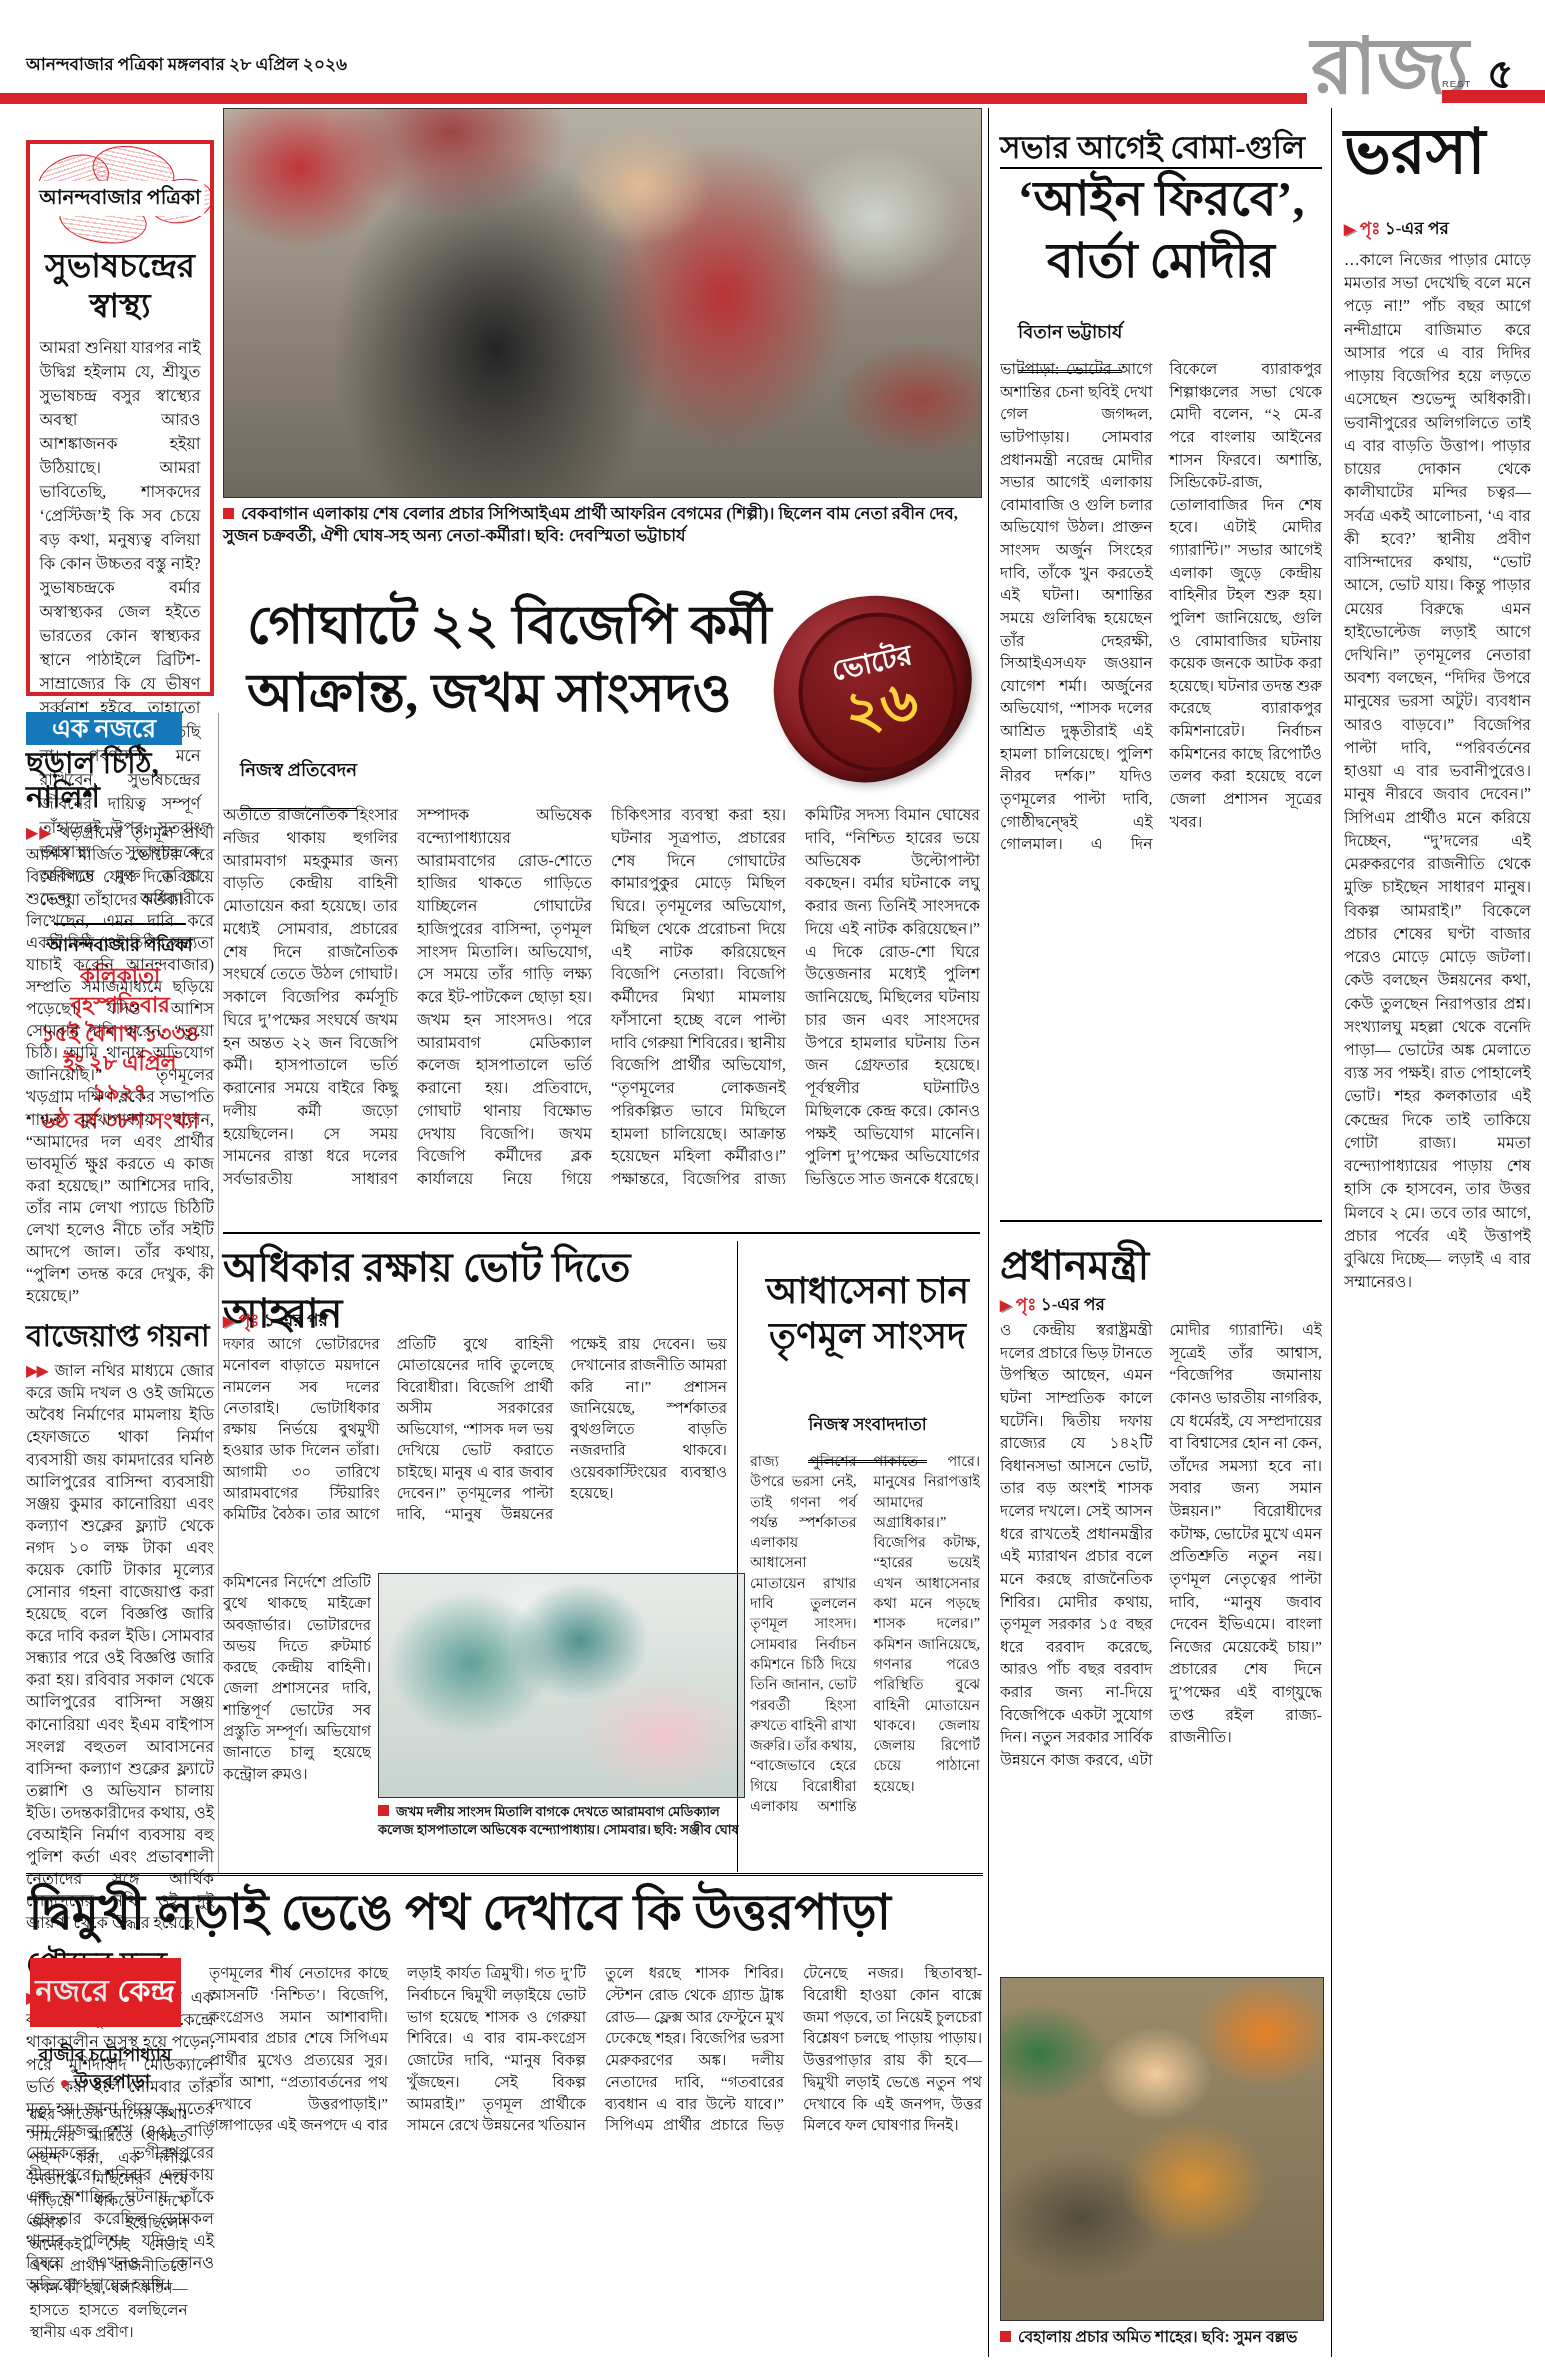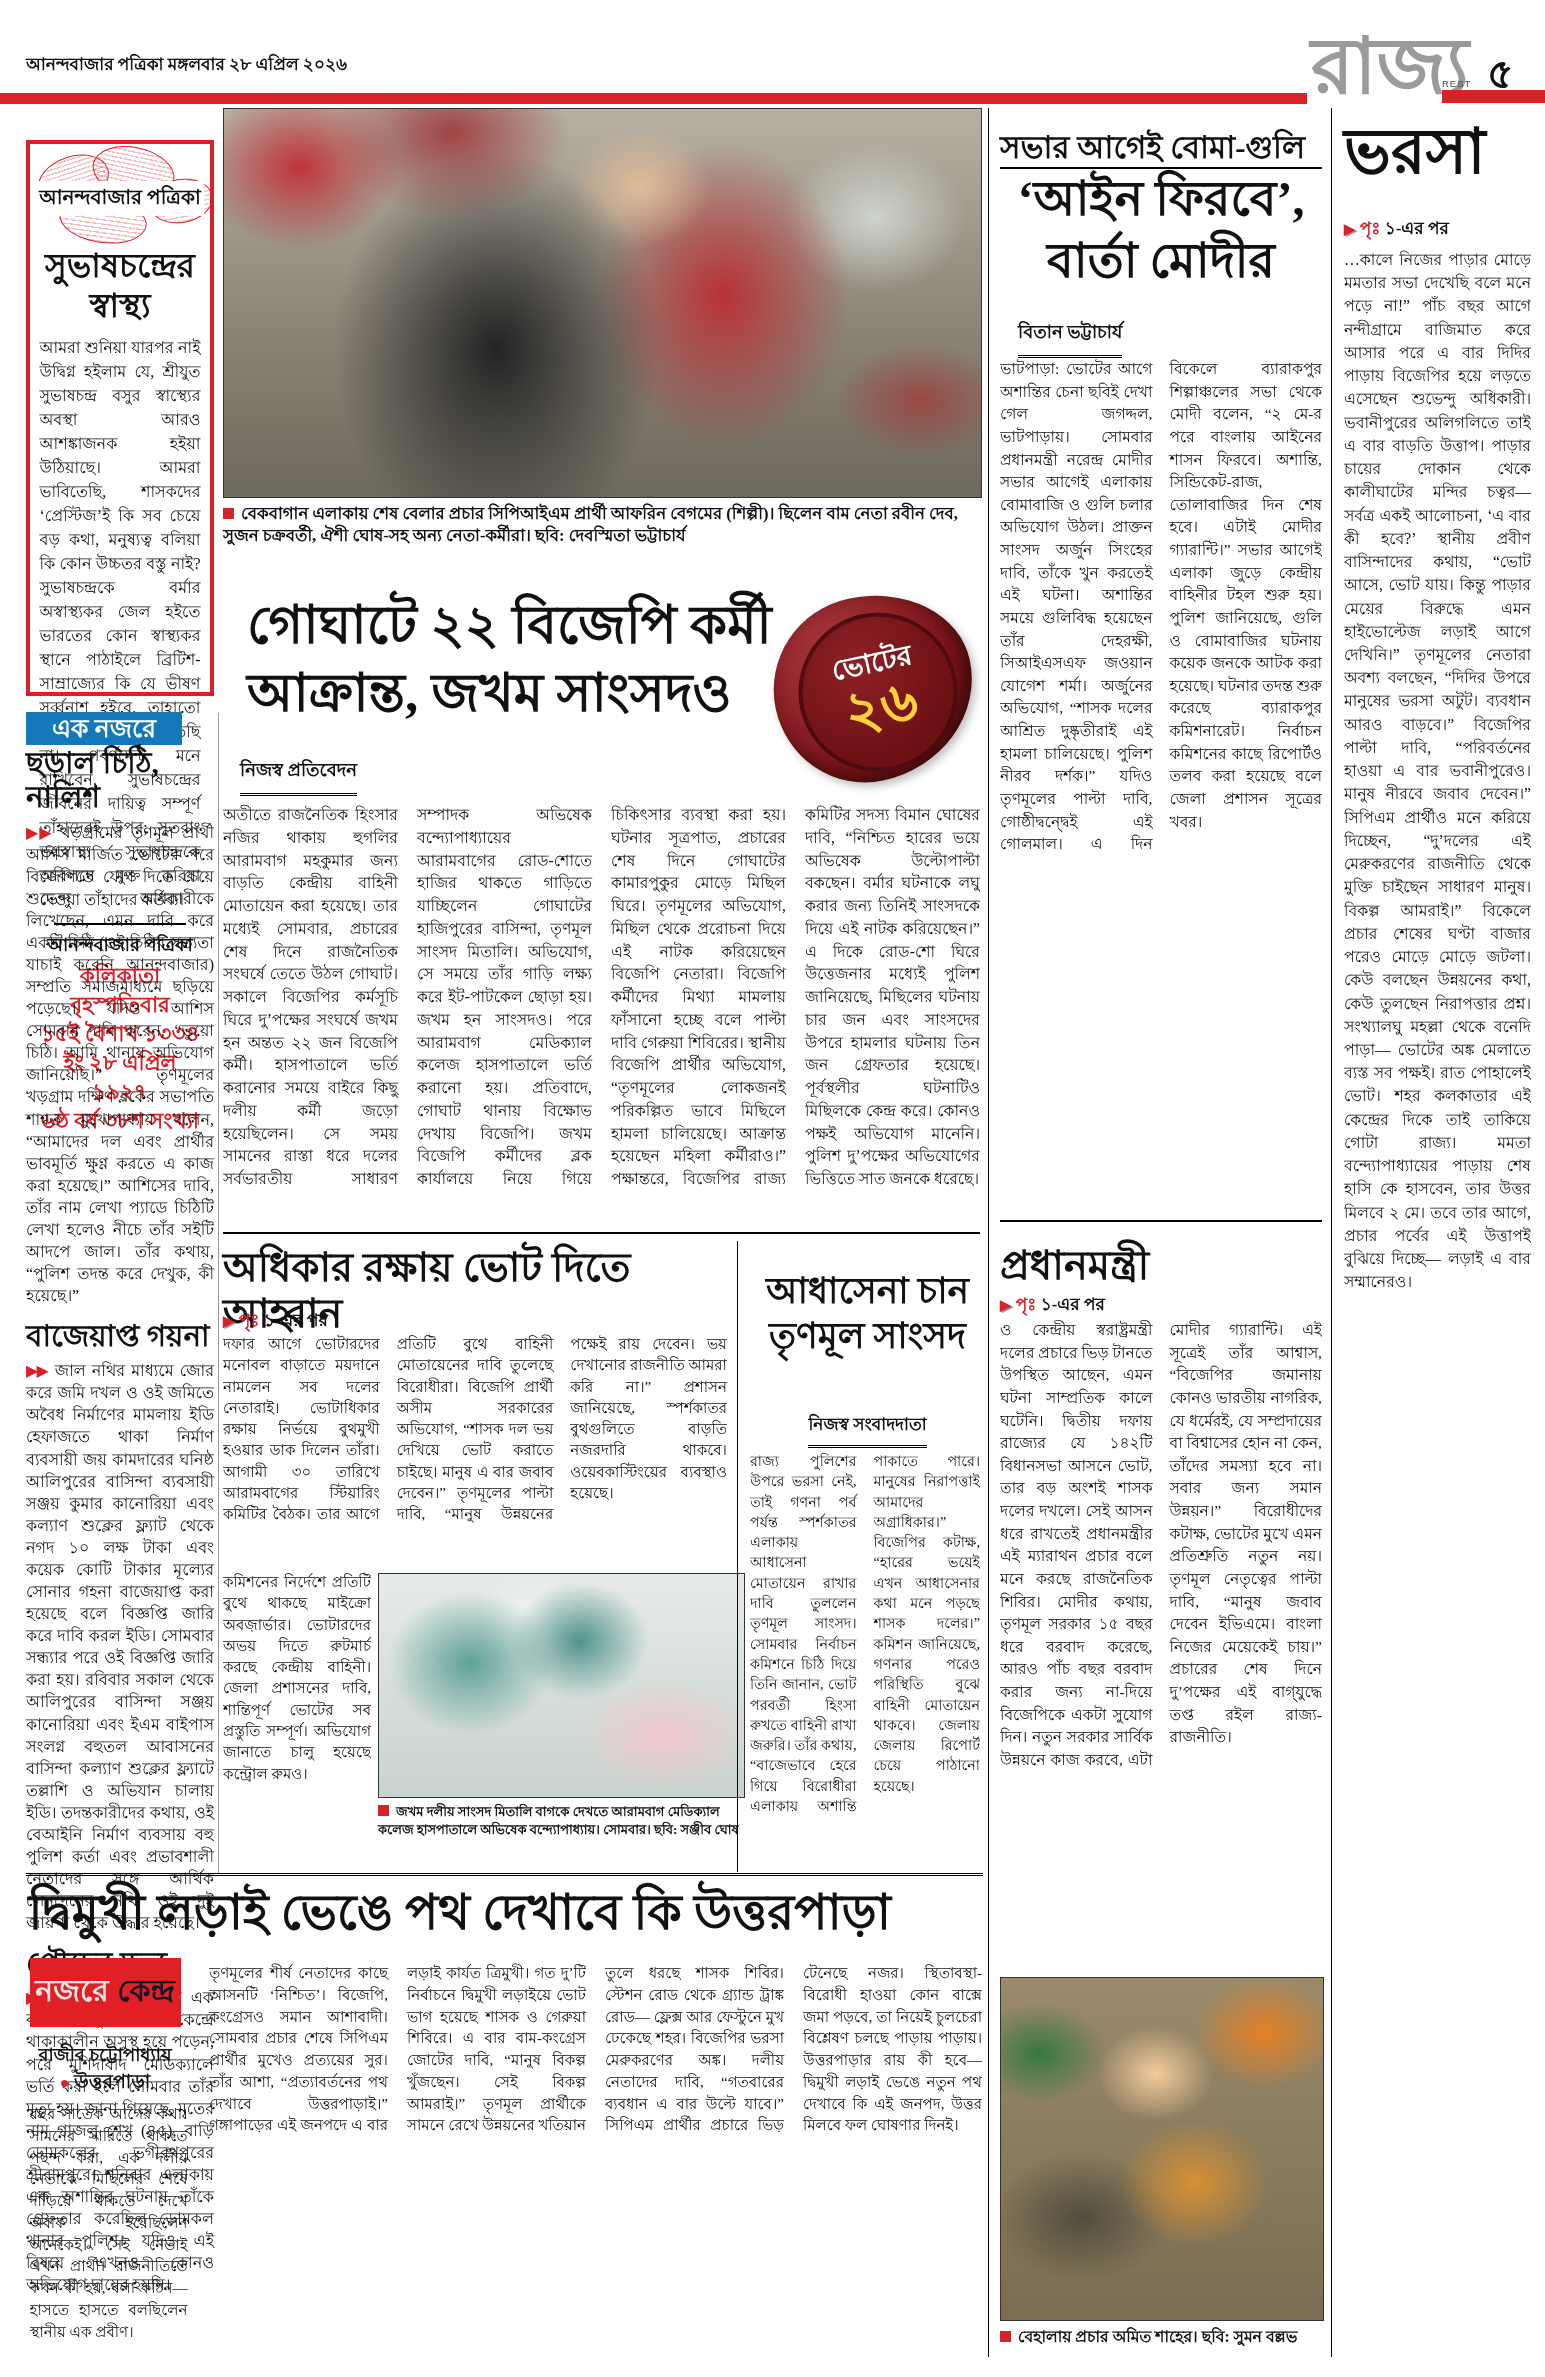--- a/index.html
+++ b/index.html
@@ -13,21 +13,21 @@
   .cols4{column-count:4;column-gap:19px;}
   .body-txt{font-size:15.7px;line-height:1.45;}
   .red{color:#d6232a;}
   .hrule{background:#000;}
   .vrule{background:#000;width:1.4px;}
   .redsq{display:inline-block;width:11.4px;height:11.4px;background:#d6232a;margin-right:6.7px;}
   .cap{font-size:16.6px;line-height:1.35;font-weight:bold;}
   .cap .credit{text-align:center;}
   .cont{font-size:17px;font-weight:bold;}
   .cont .arr{color:#d6232a;text-shadow:1.9px 1.4px 0 #9a9a9a;font-size:14.3px;margin-right:4.8px;}
-  .byline{font-size:18px;font-weight:bold;border-bottom:3.3px double #000;display:inline-block;padding-bottom:6px;text-align:right;}
+  .byline{font-size:18px;font-weight:bold;border-bottom:3.3px double #000;display:inline-block;padding-bottom:21px;text-align:right;}
   .brief-arrow{color:#d6232a;letter-spacing:-3.8px;font-size:16px;margin-right:7.6px;}
   .photo{border:1px solid #333;}
   
   .ph-lead{background:
     radial-gradient(ellipse 162px 133px at 10% 15%, rgba(196,32,40,.85), transparent 62%),
     radial-gradient(ellipse 200px 143px at 30% 6%, rgba(150,24,30,.7), transparent 60%),
     radial-gradient(ellipse 247px 304px at 36% 62%, rgba(26,28,30,.92), transparent 66%),
     radial-gradient(ellipse 119px 100px at 55% 20%, rgba(229,188,150,.95), transparent 60%),
     radial-gradient(ellipse 204px 247px at 66% 48%, rgba(190,38,44,.88), transparent 62%),
     radial-gradient(ellipse 152px 124px at 86% 28%, rgba(218,226,220,.8), transparent 60%),
@@ -56,21 +56,21 @@
     background:radial-gradient(circle at 40% 30%,#8e2227,#6b1013 72%);
     display:flex;flex-direction:column;align-items:center;justify-content:center;}
   .seal .w1{color:#fff;font-size:27.6px;font-weight:bold;line-height:1.1;}
   .seal .w2{color:#ffd23d;font-size:56px;font-weight:bold;line-height:1.05;}
   
   .loop{position:absolute;border:1.9px solid #d6232a;border-radius:50%;
     background:repeating-linear-gradient(0deg, rgba(214,35,43,.28) 0 1.4px, transparent 1.4px 4.3px);}
   .banner-blue{background:#1478bb;color:#fff;font-weight:bold;text-align:center;}
   .label-red{background:#e02025;display:flex;align-items:center;justify-content:center;gap:8.6px;}
   .label-red .t1{color:#e5e5e5;font-size:30px;font-weight:bold;}
-  .label-red .t2{color:#0f172a;font-size:30px;font-weight:bold;}
+  .label-red .t2{color:#ffffff;font-size:30px;font-weight:bold;}
   .brief-h{font-size:29.5px;font-weight:bold;line-height:1.15;margin:12.4px 0 6.7px 0;}
   .footer-red{color:#d6232a;font-weight:bold;font-size:21.4px;text-align:center;line-height:1.35;}
 </style>
 </head>
 <body>
 
 <div id="page">
 
   <div class="abs b" style="left:26px;top:51px;font-size:17px;">আনন্দবাজার পত্রিকা মঙ্গলবার ২৮ এপ্রিল ২০২৬</div>
   <div class="abs" style="left:0;top:93px;width:1307px;height:10.5px;background:#d6232a;"></div>

